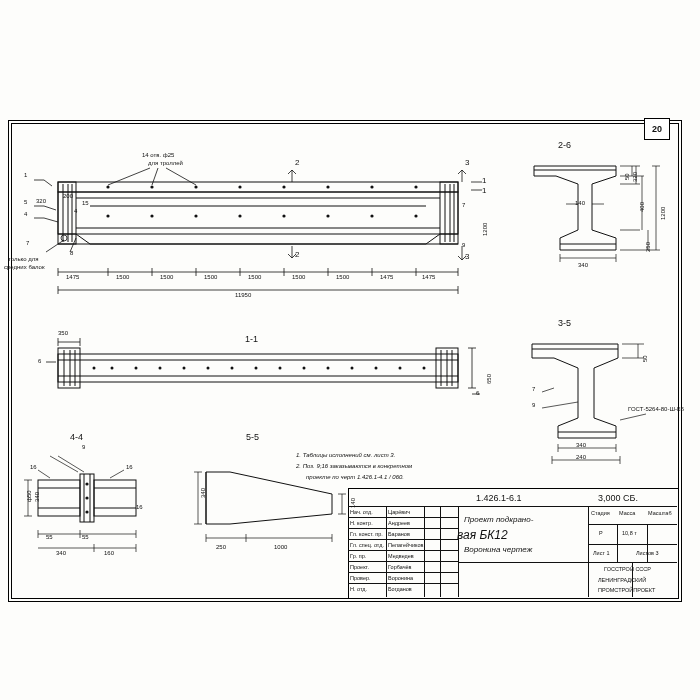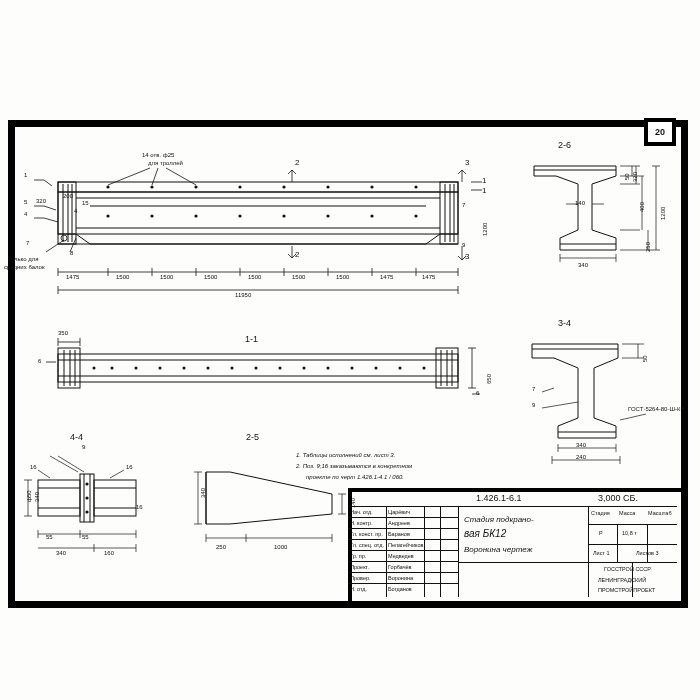--- a/index.html
+++ b/index.html
@@ -6,21 +6,21 @@
   body{width:700px;height:700px;overflow:hidden;font-family:"Liberation Sans",sans-serif;}
   #sheet{position:relative;width:700px;height:700px;background:#fdfdfb;}
   .abs{position:absolute;}
   .lbl{font-size:7px;color:#111;white-space:nowrap;}
   .lbl.s6{font-size:6px;}
   .lbl.s8{font-size:8px;}
   .lbl.s9{font-size:9px;}
   .lbl.it{font-style:italic;}
   .vert{transform-origin:0 0;}
   svg{display:block;}
-  .frame{position:absolute;border:4px solid #000000;}
+  .frame{position:absolute;border:1px solid #000000;}
   .t-cell{position:absolute;font-size:5.5px;color:#111;white-space:nowrap;}
   .stamp-line{position:absolute;background:#111;}
 </style>
 </head>
 <body>
 
 <div id="sheet">
 
   <div class="frame" style="left:8px;top:120px;width:672px;height:480px;"></div>
   <div class="frame" style="left:11px;top:123px;width:666px;height:474px;"></div>
@@ -243,21 +243,21 @@
     <div class="lbl s6 vert" style="position:absolute;left:112px;top:42px;transform:rotate(-90deg);">320</div>
     <div class="lbl s6 vert" style="position:absolute;left:119px;top:72px;transform:rotate(-90deg);">400</div>
     <div class="lbl s6 vert" style="position:absolute;left:125px;top:112px;transform:rotate(-90deg);">250</div>
     <div class="lbl s6 vert" style="position:absolute;left:104px;top:40px;transform:rotate(-90deg);">50</div>
     <div class="lbl s6 vert" style="position:absolute;left:140px;top:80px;transform:rotate(-90deg);">1200</div>
     <div class="lbl s6" style="position:absolute;left:55px;top:60px;">140</div>
     <div class="lbl s6" style="position:absolute;left:58px;top:122px;">340</div>
   </div>
 
   <div class="abs" style="left:520px;top:318px;width:160px;height:170px;">
-    <div class="lbl s9" style="position:absolute;left:38px;top:0px;">3-4</div>
+    <div class="lbl s9" style="position:absolute;left:38px;top:0px;">3-5</div>
     <svg width="160" height="150" viewBox="0 0 160 150" style="position:absolute;left:0;top:14px;">
       <g stroke="#111" fill="none" stroke-width="1">
         <path d="M12 12 L98 12 L98 26 L74 36 L74 86 L96 94 L96 106 L38 106 L38 94 L58 86 L58 36 L34 26 L12 26 Z"></path>
         <line x1="12" y1="17" x2="98" y2="17"></line>
         <line x1="38" y1="100" x2="96" y2="100"></line>
       </g>
       <g stroke="#111" fill="none" stroke-width="0.7">
         <line x1="102" y1="12" x2="124" y2="12"></line>
         <line x1="102" y1="26" x2="124" y2="26"></line>
         <line x1="118" y1="12" x2="118" y2="26"></line>
@@ -324,21 +324,21 @@
     <div class="lbl s6" style="position:absolute;left:116px;top:72px;">16</div>
     <div class="lbl s6 vert" style="position:absolute;left:14px;top:70px;transform:rotate(-90deg);">340</div>
     <div class="lbl s6 vert" style="position:absolute;left:6px;top:70px;transform:rotate(-90deg);">ф50</div>
     <div class="lbl s6" style="position:absolute;left:26px;top:102px;">55</div>
     <div class="lbl s6" style="position:absolute;left:62px;top:102px;">55</div>
     <div class="lbl s6" style="position:absolute;left:36px;top:118px;">340</div>
     <div class="lbl s6" style="position:absolute;left:84px;top:118px;">160</div>
   </div>
 
   <div class="abs" style="left:190px;top:432px;width:170px;height:130px;">
-    <div class="lbl s9" style="position:absolute;left:56px;top:0px;">2-5</div>
+    <div class="lbl s9" style="position:absolute;left:56px;top:0px;">5-5</div>
     <svg width="170" height="110" viewBox="0 0 170 110" style="position:absolute;left:0;top:26px;">
       <g stroke="#111" fill="none" stroke-width="1">
         <path d="M16 14 L40 14 L142 36 L142 56 L40 66 L16 66 Z"></path>
         <line x1="16" y1="14" x2="16" y2="66"></line>
       </g>
       <g stroke="#111" fill="none" stroke-width="0.7">
         <line x1="8" y1="14" x2="8" y2="66"></line>
         <line x1="4" y1="14" x2="12" y2="14"></line>
         <line x1="4" y1="66" x2="12" y2="66"></line>
         <line x1="152" y1="36" x2="152" y2="56"></line>
@@ -403,22 +403,22 @@
     <div class="t-cell" style="left:40px;top:54px;">Пелагейчиков</div>
     <div class="t-cell" style="left:2px;top:65px;">Гр. пр.</div>
     <div class="t-cell" style="left:40px;top:65px;">Медведев</div>
     <div class="t-cell" style="left:2px;top:76px;">Проект.</div>
     <div class="t-cell" style="left:40px;top:76px;">Горбачёв</div>
     <div class="t-cell" style="left:2px;top:87px;">Провер.</div>
     <div class="t-cell" style="left:40px;top:87px;">Воронина</div>
     <div class="t-cell" style="left:2px;top:98px;">Н. отд.</div>
     <div class="t-cell" style="left:40px;top:98px;">Богданов</div>
 
-    <div class="t-cell" style="left:116px;top:27px;font-size:8px;font-style:italic;">Стадия подкрано-</div>
-    <div class="t-cell" style="left:116px;top:40px;font-size:10px;font-style:italic;">вая БК12</div>
+    <div class="t-cell" style="left:116px;top:27px;font-size:8px;font-style:italic;">Проект подкрано-</div>
+    <div class="t-cell" style="left:109px;top:40px;font-size:12px;font-style:italic;">вая БК12</div>
     <div class="t-cell" style="left:116px;top:57px;font-size:8px;font-style:italic;">Воронина  чертеж</div>
 
     <div class="t-cell" style="left:243px;top:22px;">Стадия</div>
     <div class="t-cell" style="left:271px;top:22px;">Масса</div>
     <div class="t-cell" style="left:300px;top:22px;">Масштаб</div>
     <div class="t-cell" style="left:251px;top:42px;">Р</div>
     <div class="t-cell" style="left:274px;top:42px;">10,8 т</div>
     <div class="t-cell" style="left:245px;top:62px;">Лист 1</div>
     <div class="t-cell" style="left:288px;top:62px;">Листов 3</div>
     <div class="t-cell" style="left:256px;top:78px;">ГОССТРОЙ СССР</div>

